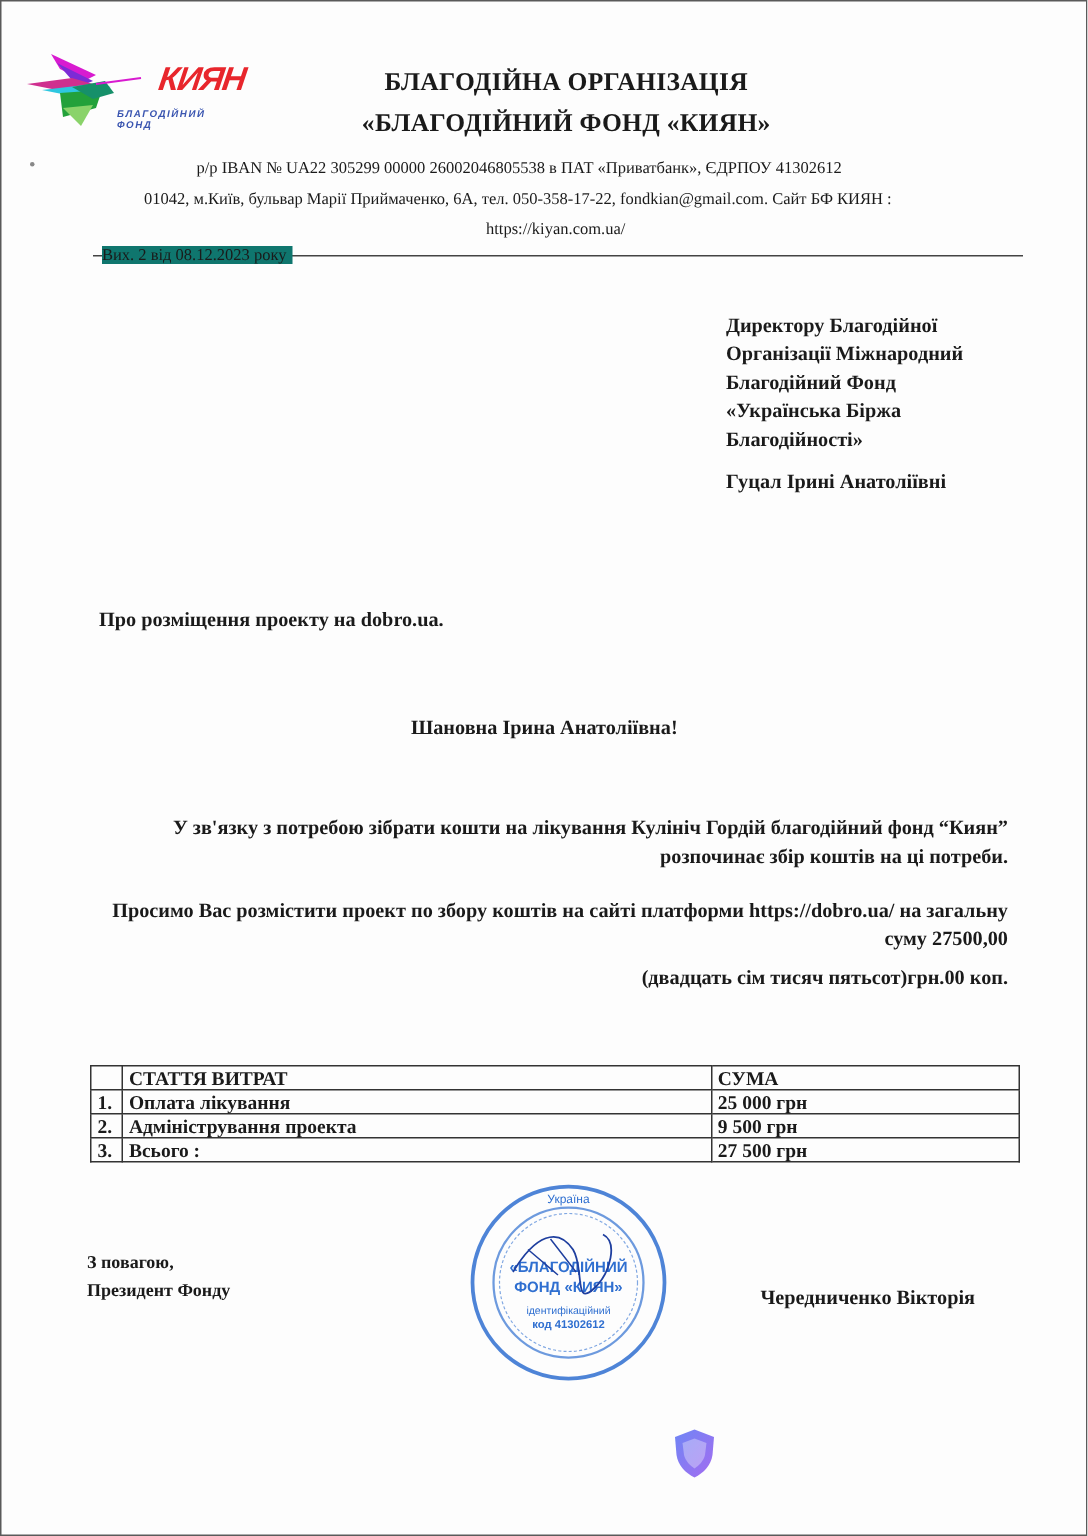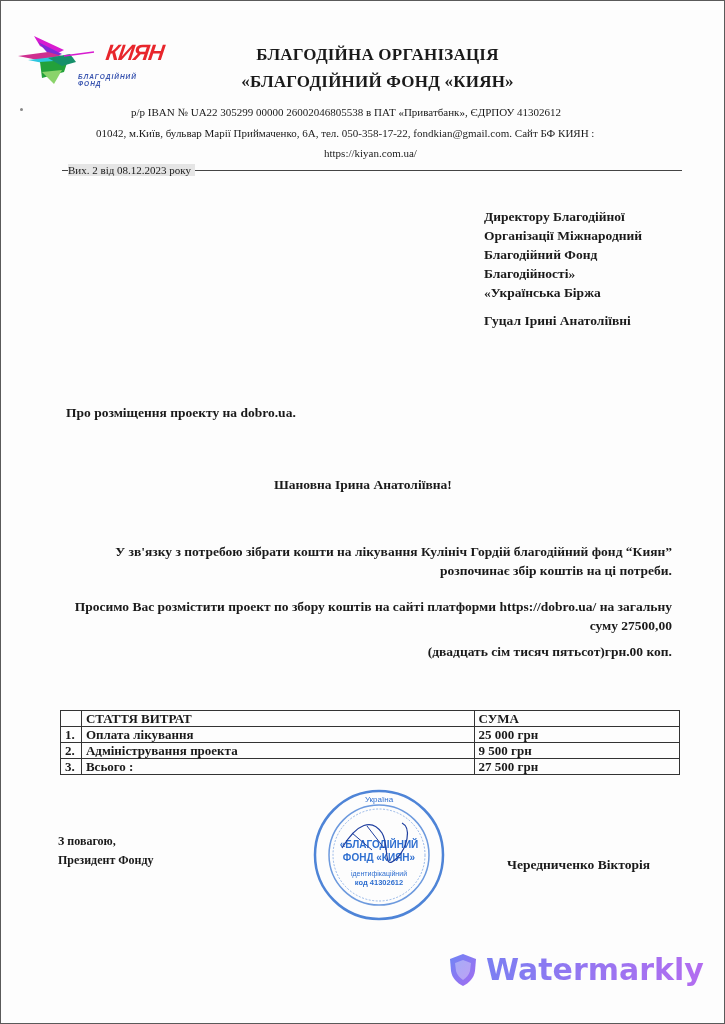--- a/index.html
+++ b/index.html
@@ -35,21 +35,21 @@
       position: absolute; font-size: 11px; white-space: nowrap;
     }
     .req1 { top: 106px; left: 131px; }
     .req2 { top: 127px; left: 96px; }
     .req3 { top: 147px; left: 324px; }
     .header-rule {
       position: absolute; left: 62px; top: 170px; width: 620px; height: 0;
       border-top: 1px solid #444;
     }
     .outgoing {
-      position: absolute; left: 68px; top: 164px; font-size: 11px; background: #e5e5e5; padding-right: 4px;
+      position: absolute; left: 68px; top: 164px; font-size: 11px; background: #0f766e; padding-right: 4px;
     }
     .addressee {
       position: absolute; left: 484px; top: 207px; font-weight: bold; font-size: 13.5px; line-height: 19px;
     }
     .addressee-name {
       position: absolute; left: 484px; top: 313px; font-weight: bold; font-size: 13.5px;
     }
     .subject { position: absolute; left: 66px; top: 405px; font-weight: bold; font-size: 13.5px; }
     .salutation { position: absolute; left: 274px; top: 477px; font-weight: bold; font-size: 13.5px; }
     .para {
@@ -109,22 +109,22 @@
 <div class="req-line req2">01042, м.Київ, бульвар Марії Приймаченко, 6А, тел. 050-358-17-22, fondkian@gmail.com. Сайт БФ КИЯН :</div>
 <div class="req-line req3">https://kiyan.com.ua/</div>
 
 <div class="header-rule"></div>
 <div class="outgoing">Вих. 2  від 08.12.2023 року</div>
 
 <div class="addressee">
   <div>Директору Благодійної</div>
   <div>Організації Міжнародний</div>
   <div>Благодійний Фонд</div>
+  <div>«Українська Біржа</div>
   <div>Благодійності»</div>
-  <div>«Українська Біржа</div>
 </div>
 <div class="addressee-name">Гуцал Ірині Анатоліївні</div>
 
 <div class="subject">Про розміщення проекту на dobro.ua.</div>
 <div class="salutation">Шановна Ірина Анатоліївна!</div>
 
 <div class="para p1">У зв'язку з потребою зібрати кошти на лікування Кулініч Гордій благодійний фонд “Киян” розпочинає збір коштів на ці потреби.</div>
 <div class="para p2">Просимо Вас розмістити проект по збору коштів на сайті платформи  https://dobro.ua/  на загальну суму 27500,00</div>
 <div class="para p3">(двадцать сім тисяч пятьсот)грн.00 коп.</div>
 
@@ -178,14 +178,13 @@
   <svg width="30" height="34" viewBox="0 0 30 34">
     <defs>
       <linearGradient id="wg" x1="0" y1="0" x2="1" y2="1">
         <stop offset="0" stop-color="#6f86f5"></stop>
         <stop offset="1" stop-color="#a46cf0"></stop>
       </linearGradient>
     </defs>
     <path d="M15,1 L28,6 L27,18 C26,25 21,30 15,33 C9,30 4,25 3,18 L2,6 Z" fill="url(#wg)"></path>
     <path d="M15,7 L23,10 L22,18 C21,22 18,25 15,27 C12,25 9,22 8,18 L7,10 Z" fill="#fdfdfd" opacity="0.35"></path>
   </svg>
-  <span class="watermark-text">Watermarkly</span>
 </div>
 
 </body></html>

